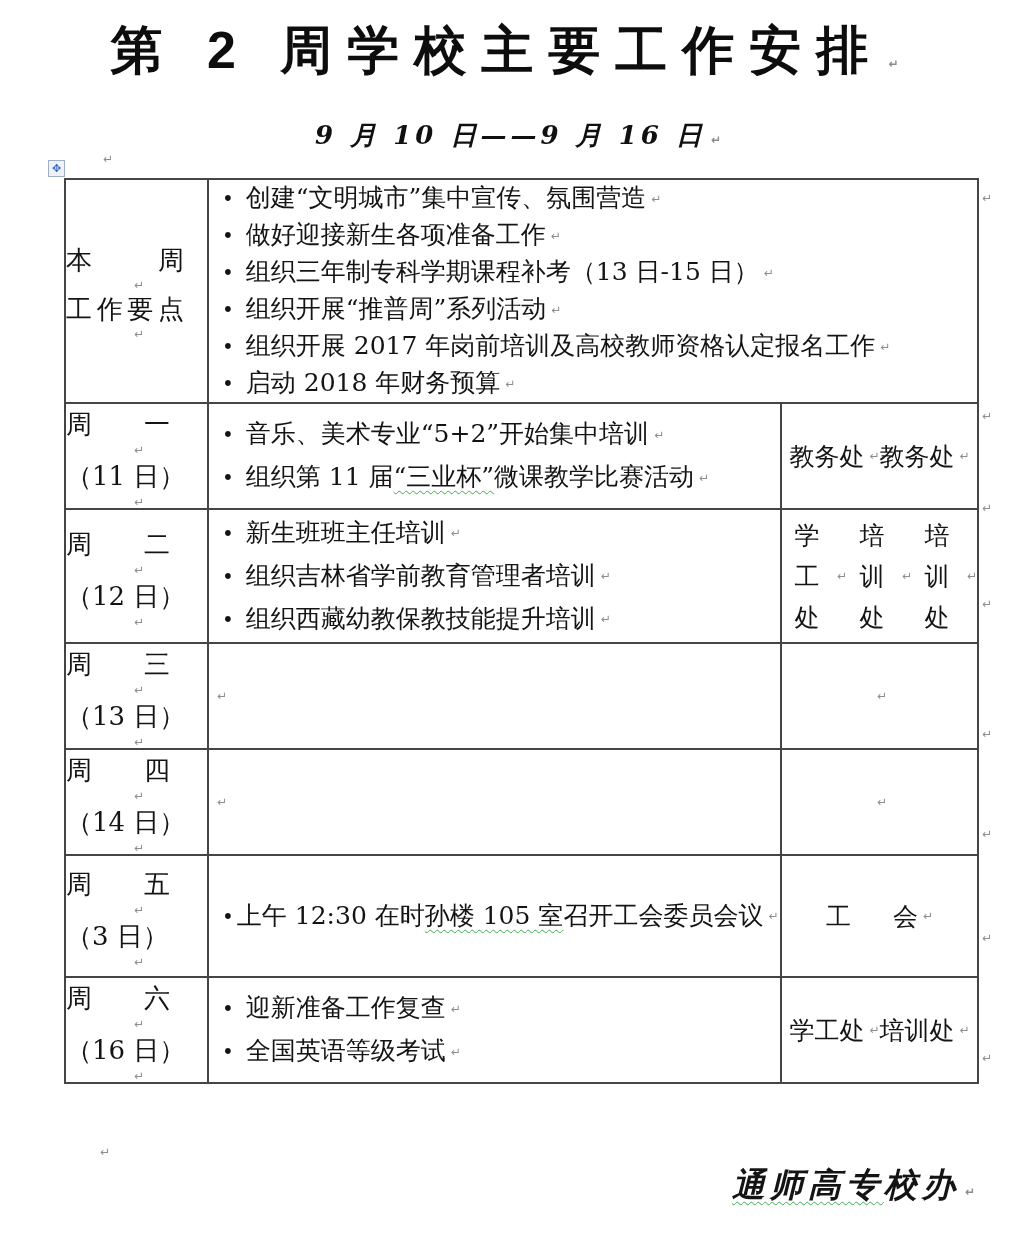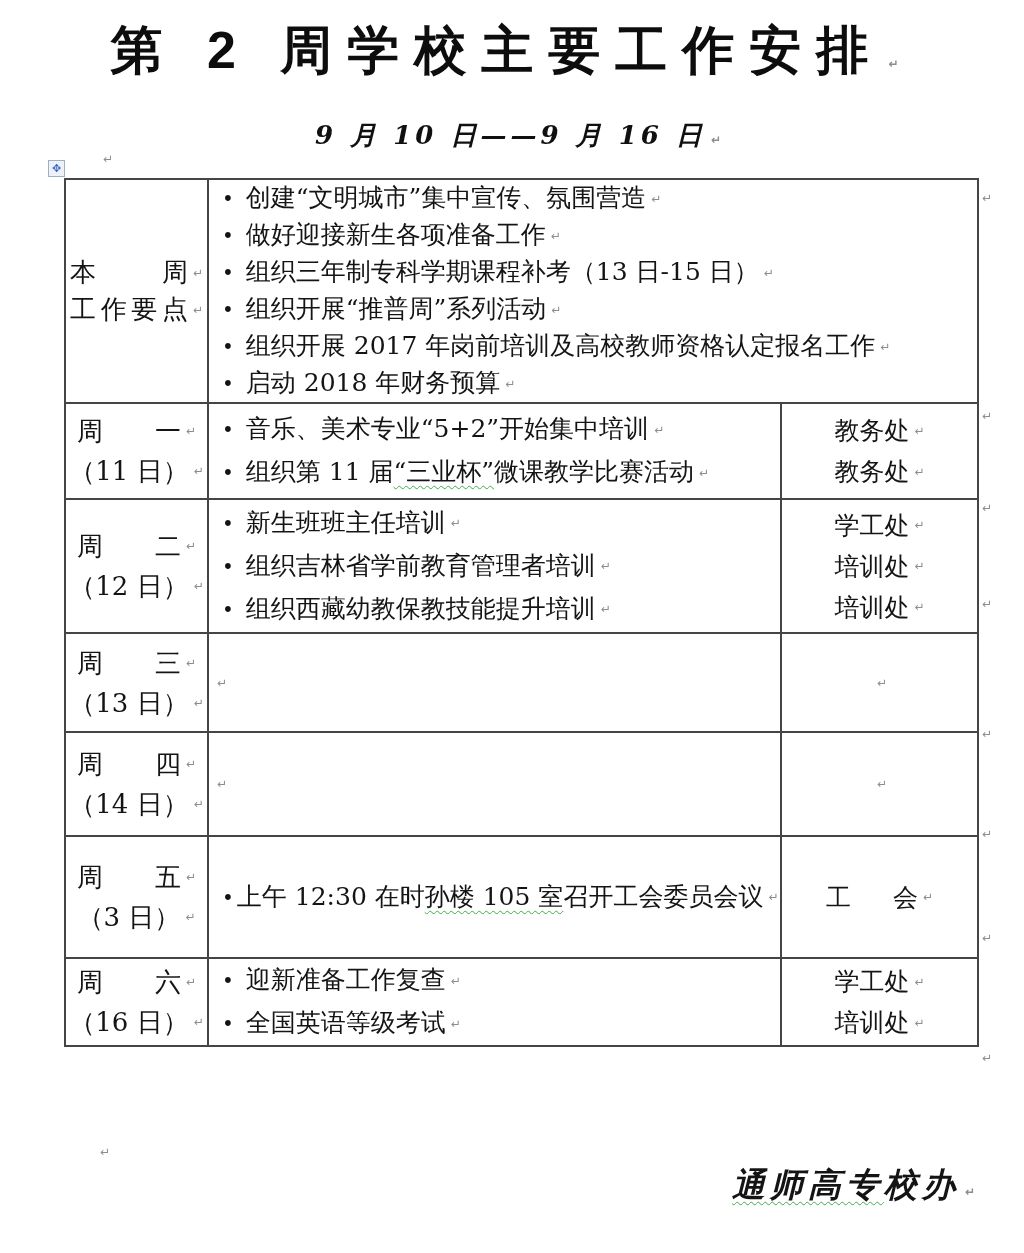--- a/index.html
+++ b/index.html
@@ -37,21 +37,21 @@
     position:absolute;left:64px;top:178px;width:913px;
     border-collapse:collapse;table-layout:fixed;
   }
   td{border:2px solid #454545;padding:0;vertical-align:middle;}
   col.c1{width:143px;} col.c2{width:573px;} col.c3{width:197px;}
   tr.r1 td{height:218px;} tr.r2 td{height:88px;} tr.r3 td{height:94px;}
   tr.r4 td{height:132px;} tr.r5 td{height:97px;} tr.r6 td{height:102px;}
   tr.r7 td{height:120px;} tr.r8 td{height:82px;}
   
   .lbl{text-align:center;font-size:26px;}
-  .lrow{display:flex;justify-content:center;align-items:flex-start;line-height:40px;}
+  .lrow{display:flex;justify-content:center;align-items:flex-start;line-height:40px;flex-direction:column;}
   tr.r1 .lrow{line-height:37px;}
   .jspread{
     display:inline-block;text-align:justify;text-align-last:justify;
     text-justify:inter-ideograph;white-space:nowrap;
   }
   .w104{width:104px;} .w118{width:118px;} .w92{width:92px;}
   
   .content{font-size:25px;}
   .cwrap{display:flex;flex-direction:column;justify-content:center;padding-left:13px;}
   .item{display:flex;align-items:baseline;line-height:41px;white-space:nowrap;}
@@ -59,21 +59,21 @@
   .bullet{font-size:20px;margin-right:12px;flex:none;}
   .bullet.tight{margin-right:3px;}
   .sq{
     text-decoration-line:underline;text-decoration-style:wavy;
     text-decoration-color:#3fae49;text-decoration-thickness:1px;
     text-underline-offset:5px;
   }
   .empty-mark{display:flex;align-items:center;padding-left:8px;}
   .empty-mark .pm{margin-left:0;}
   .dept{text-align:center;font-size:25px;}
-  .dwrap{display:flex;flex-direction:column;justify-content:center;}
+  .dwrap{display:flex;flex-direction:row;justify-content:center;}
   .drow{display:flex;justify-content:center;align-items:center;line-height:41px;}
   .drow-empty{display:flex;justify-content:center;align-items:center;}
   
   .signature{
     position:absolute;top:1163px;right:44px;
     font-size:33px;font-style:italic;font-weight:700;letter-spacing:5px;
     white-space:nowrap;
   }
 </style>
 </head>

